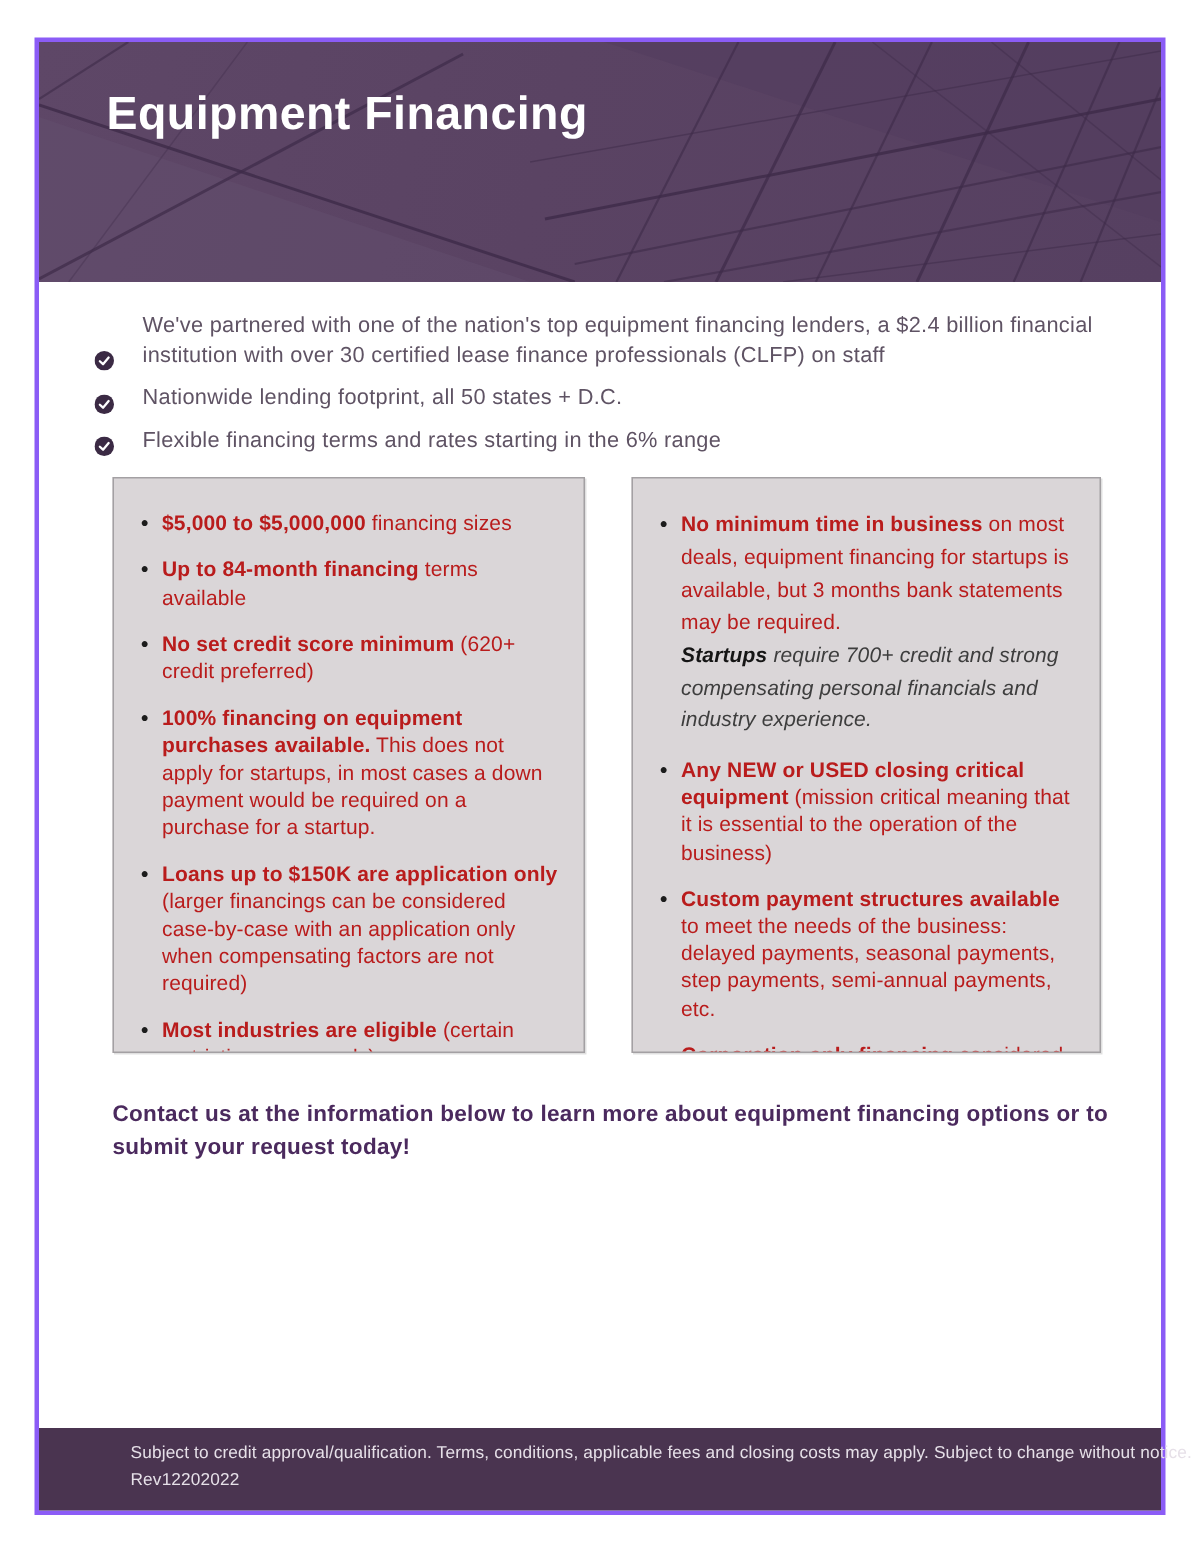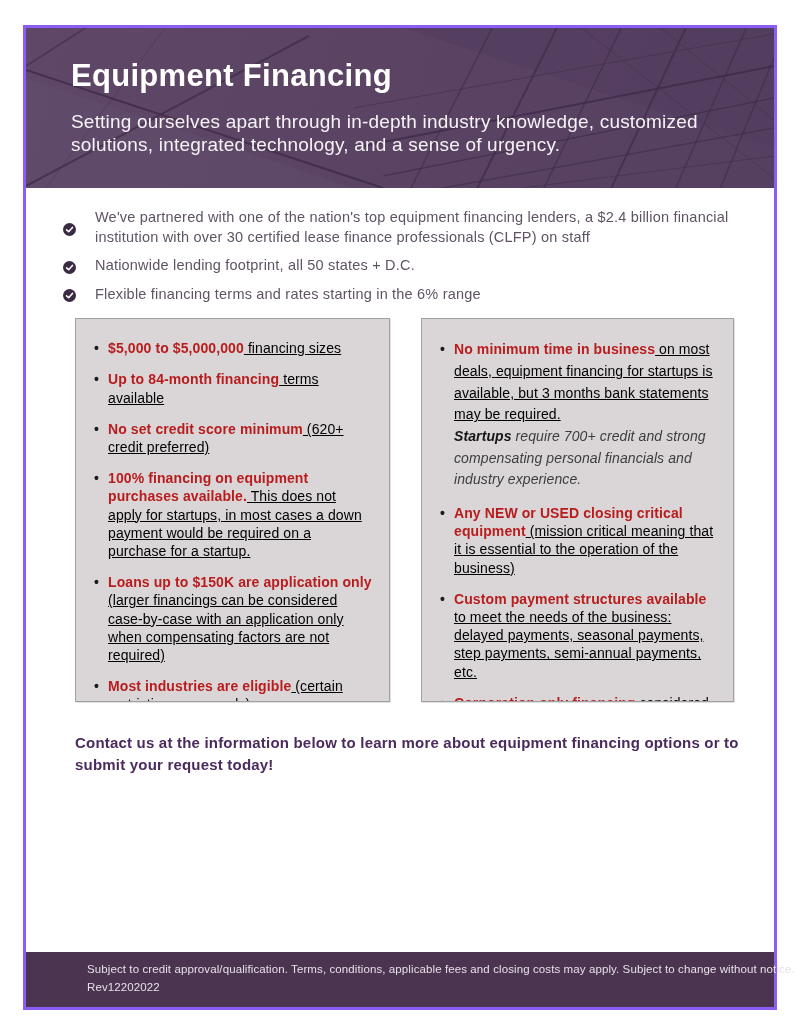--- a/index.html
+++ b/index.html
@@ -57,21 +57,21 @@
     letter-spacing: 0.2px;
     color: #f6f3f7;
   }
   
   .intro-list {
     list-style: none;
     padding: 20px 20px 0 37px;
   }
   .intro-list li {
     display: flex;
-    align-items: center;
+    align-items: flex-end;
     margin-bottom: 9px;
     color: #5f5364;
     font-size: 14.5px;
     line-height: 1.35;
     letter-spacing: 0.2px;
   }
   .check-icon {
     flex: 0 0 auto;
     width: 13px;
     height: 13px;
@@ -109,21 +109,21 @@
   }
   .feature-list li .bullet-dot {
     position: absolute;
     left: 0;
     top: 0;
     font-weight: 700;
     color: #1c1c1c;
   }
   .feature-list li.loose { line-height: 1.55; }
   .seg-b  { font-weight: 700; color: #b91c1c; }
-  .seg-n  { color: #000000; text-decoration: underline; }
+  .seg-n  { color: #b91c1c; }
   .seg-i  { font-style: italic; color: #3d3d3d; }
   .seg-bi { font-style: italic; font-weight: 700; color: #151515; }
   
   .contact {
     margin: 30px 40px 0 49px;
     width: 665px;
     color: #4b2a5e;
     font-size: 15px;
     font-weight: 700;
     line-height: 1.45;
@@ -171,21 +171,20 @@
         <line x1="600" y1="0" x2="522" y2="160" stroke="#3e2b49" stroke-width="1.5" opacity="0.6"></line>
         <line x1="665" y1="0" x2="590" y2="160" stroke="#3e2b49" stroke-width="2" opacity="0.7"></line>
         <line x1="726" y1="0" x2="655" y2="160" stroke="#3e2b49" stroke-width="1.5" opacity="0.6"></line>
         <line x1="754" y1="30" x2="700" y2="160" stroke="#3e2b49" stroke-width="1.5" opacity="0.6"></line>
         <line x1="640" y1="0" x2="754" y2="92" stroke="#3e2b49" stroke-width="1" opacity="0.45"></line>
         <line x1="560" y1="0" x2="754" y2="150" stroke="#3e2b49" stroke-width="1" opacity="0.4"></line>
         <line x1="140" y1="0" x2="20" y2="160" stroke="#3e2b49" stroke-width="1" opacity="0.35"></line>
       </svg>
       <div class="header-text">
         <div class="page-title">Equipment Financing</div>
-        <div class="page-subtitle">Setting ourselves apart through in-depth industry knowledge, customized solutions, integrated technology, and a sense of urgency.</div>
       </div>
     </div>
 
     <ul class="intro-list">
         <li>
           <span class="check-icon">
             <svg viewBox="0 0 16 16">
               <circle cx="8" cy="8" r="8" fill="#3b2a44"></circle>
               <path d="M4.4 8.4 L7 10.8 L11.6 5.4" stroke="#ffffff" stroke-width="1.9" fill="none" stroke-linecap="round" stroke-linejoin="round"></path>
             </svg>

